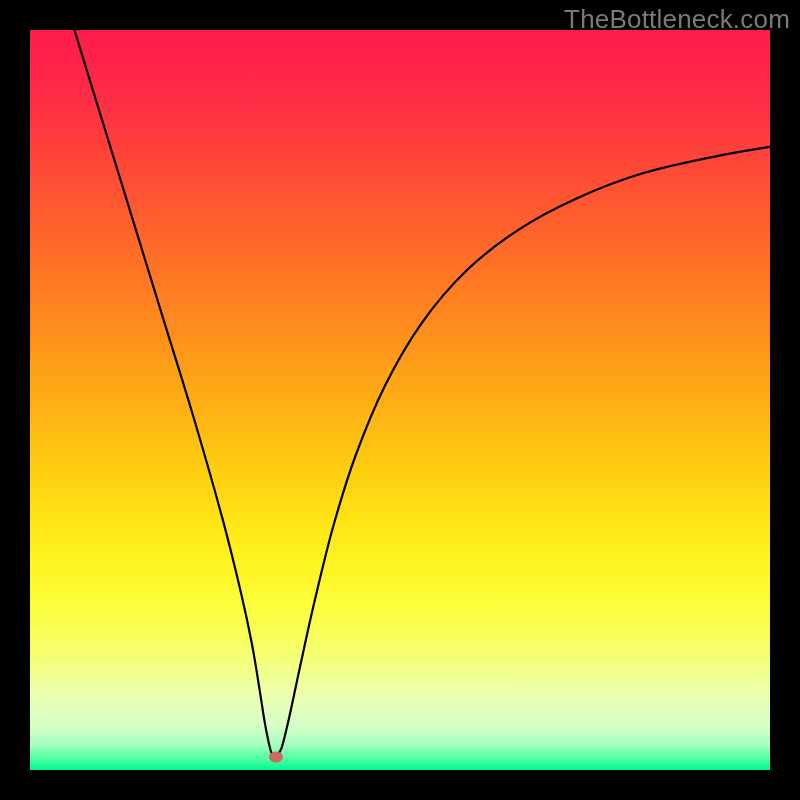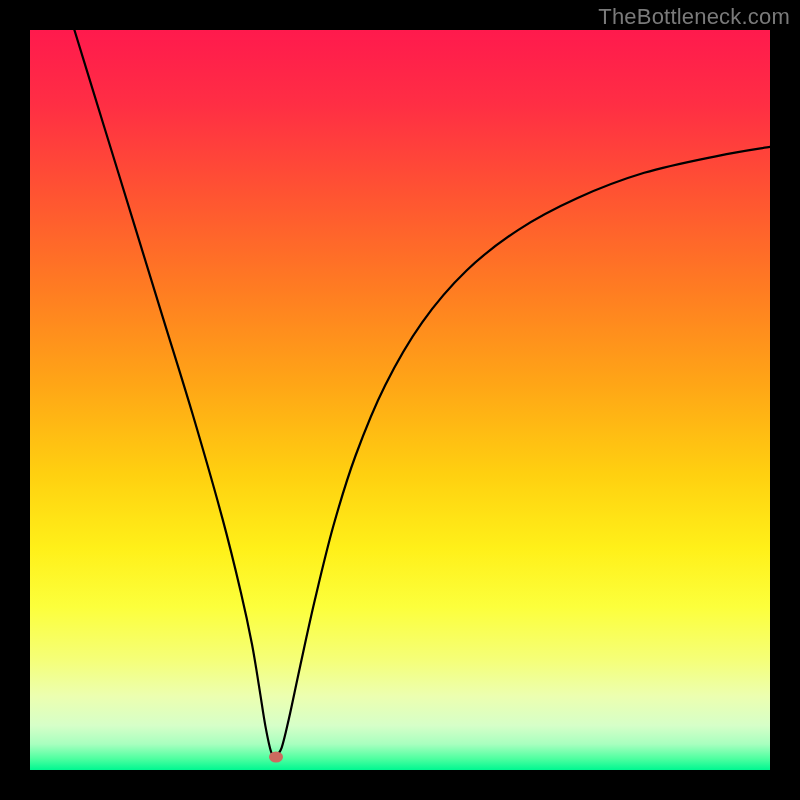--- a/index.html
+++ b/index.html
@@ -9,21 +9,21 @@
     height: 800px;
     background: #000;
     font-family: Arial, Helvetica, sans-serif;
     position: relative;
   }
   .attribution {
     position: absolute;
     top: 4px;
     right: 10px;
     color: #7a7a7a;
-    font-size: 22px;
+    font-size: 26px;
     letter-spacing: 0.2px;
     z-index: 10;
   }
   .plot-area {
     position: absolute;
     left: 30px;
     top: 30px;
     width: 740px;
     height: 740px;
     overflow: hidden;

